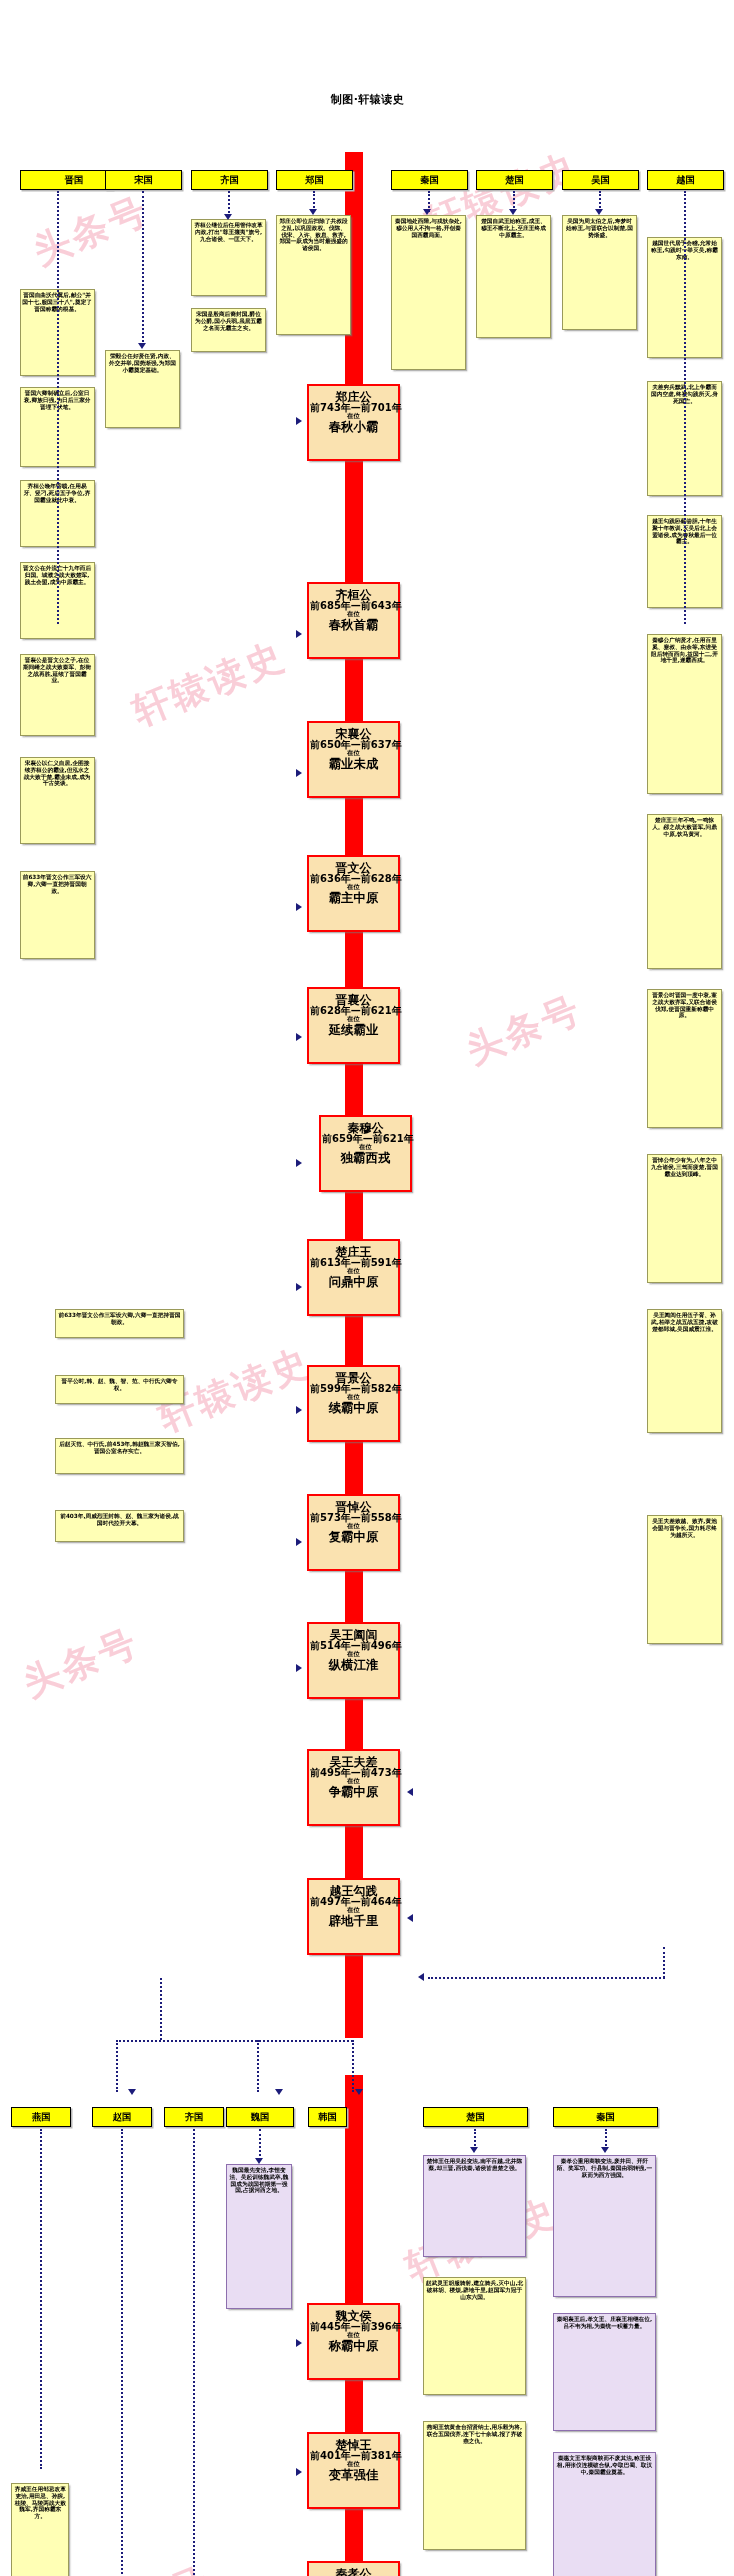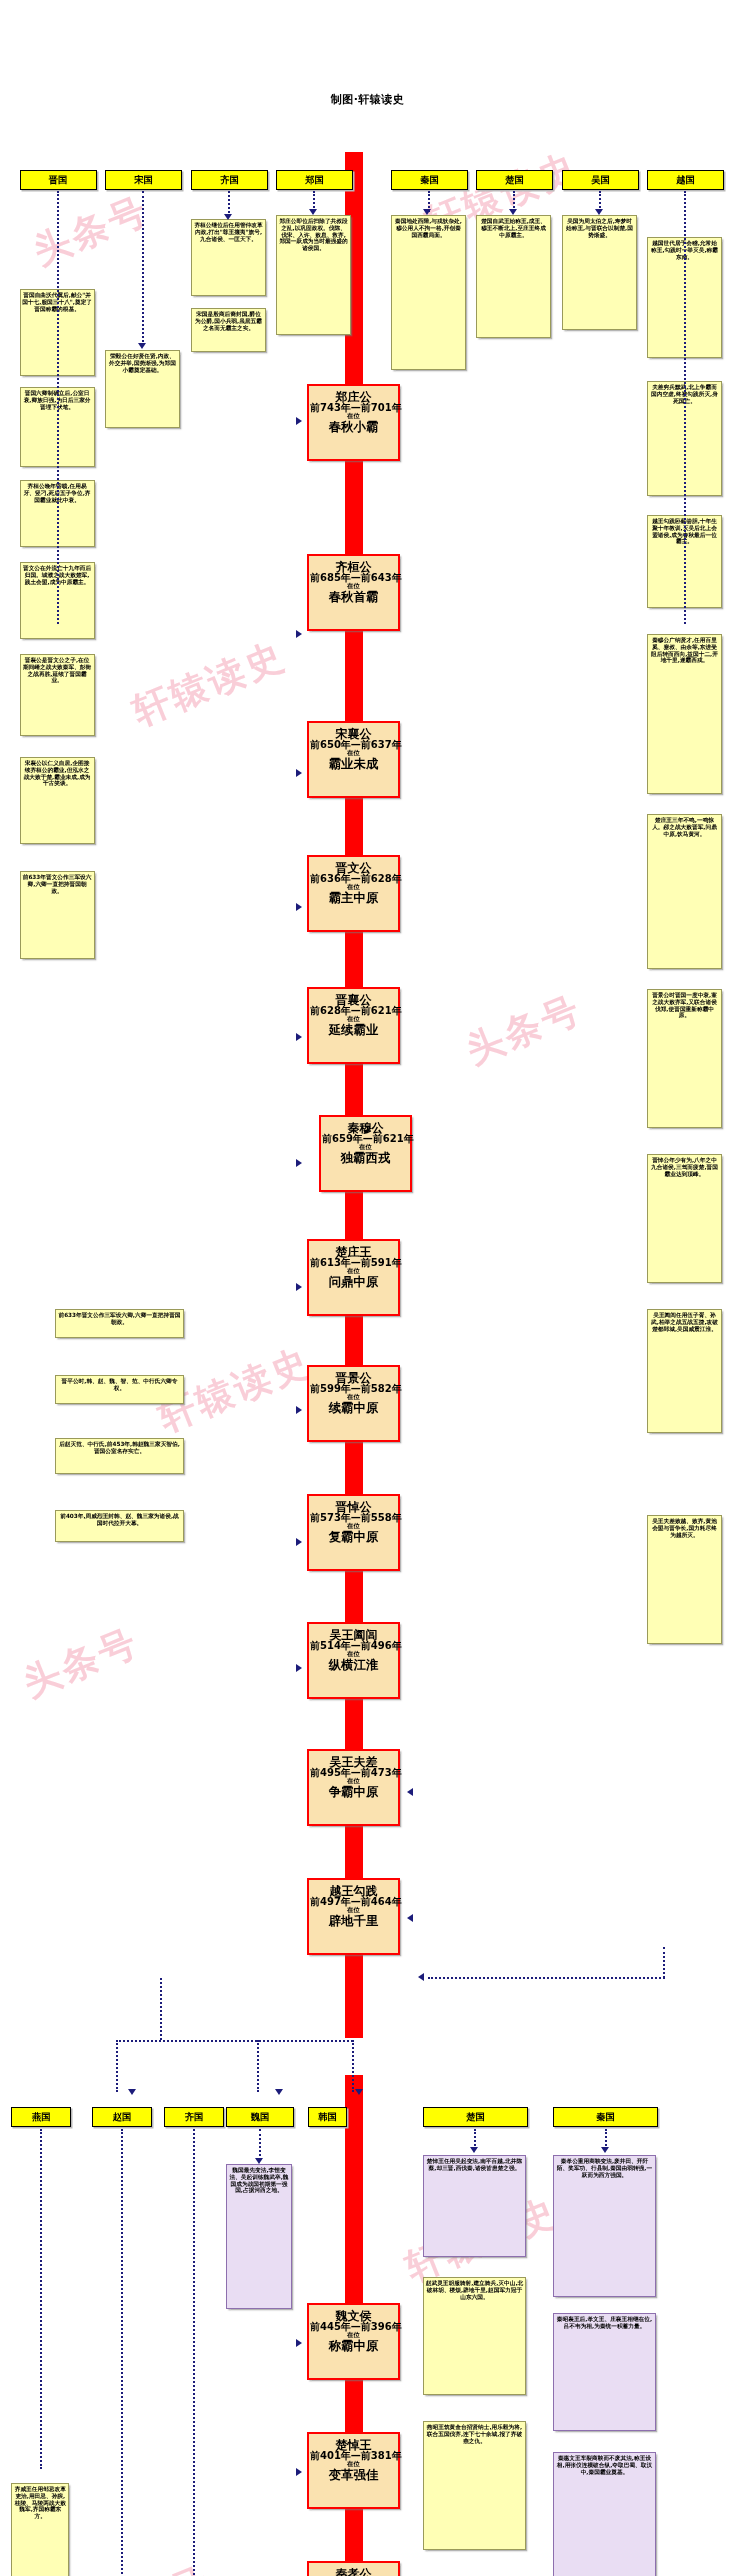--- a/index.html
+++ b/index.html
@@ -144,21 +144,21 @@
   <div class="wm" style="left:129px;top:659px;">轩辕读史</div>
   <div class="wm" style="left:464px;top:1005px;">头条号</div>
   <div class="wm" style="left:155px;top:1365px;">轩辕读史</div>
   <div class="wm" style="left:20.6px;top:1638px;">头条号</div>
   <div class="wm" style="left:402px;top:2215px;">轩辕读史</div>
   <div class="wm" style="left:93px;top:2576px;">头条号</div>
 
   <div class="spine" style="top:152px;height:1886px;"></div>
   <div class="spine" style="top:2075px;height:1515px;"></div>
 
-  <div class="chip" style="left:19.6px;  top:170px;width:75px;">晋国</div>
+  <div class="chip" style="left:19.6px;  top:170px;width:75px;padding-left:16px;">晋国</div>
   <div class="chip" style="left:105px; top:170px;width:75px;">宋国</div>
   <div class="chip" style="left:191px; top:170px;width:75px;">齐国</div>
   <div class="chip" style="left:276px; top:170px;width:75px;">郑国</div>
   <div class="chip" style="left:391px; top:170px;width:75px;">秦国</div>
   <div class="chip" style="left:476px; top:170px;width:75px;">楚国</div>
   <div class="chip" style="left:562px;top:170px;width:75px;">吴国</div>
   <div class="chip" style="left:647px;top:170px;width:75px;">越国</div>
 
   <div class="vdot" style="left:57px;top:191px;height:433px;"></div>
   <div class="vdot" style="left:142px;top:191px;height:155px;"></div>
@@ -220,21 +220,21 @@
   <div class="arrow-left" style="left:407px;top:1788px;"></div>
   <div class="arrow-left" style="left:407px;top:1914px;"></div>
 
   <div class="ruler" style="top:384px;height:77px;">
     <div class="rname">郑庄公</div>
     <div class="rdate">前743年—前701年</div>
     <div class="rreign">在位</div>
     <div class="rtitle">春秋小霸</div>
   </div>
 
-  <div class="ruler" style="top:554px;height:77px;">
+  <div class="ruler" style="top:582px;height:77px;">
     <div class="rname">齐桓公</div>
     <div class="rdate">前685年—前643年</div>
     <div class="rreign">在位</div>
     <div class="rtitle">春秋首霸</div>
   </div>
 
   <div class="ruler" style="top:721px;height:77px;">
     <div class="rname">宋襄公</div>
     <div class="rdate">前650年—前637年</div>
     <div class="rreign">在位</div>

